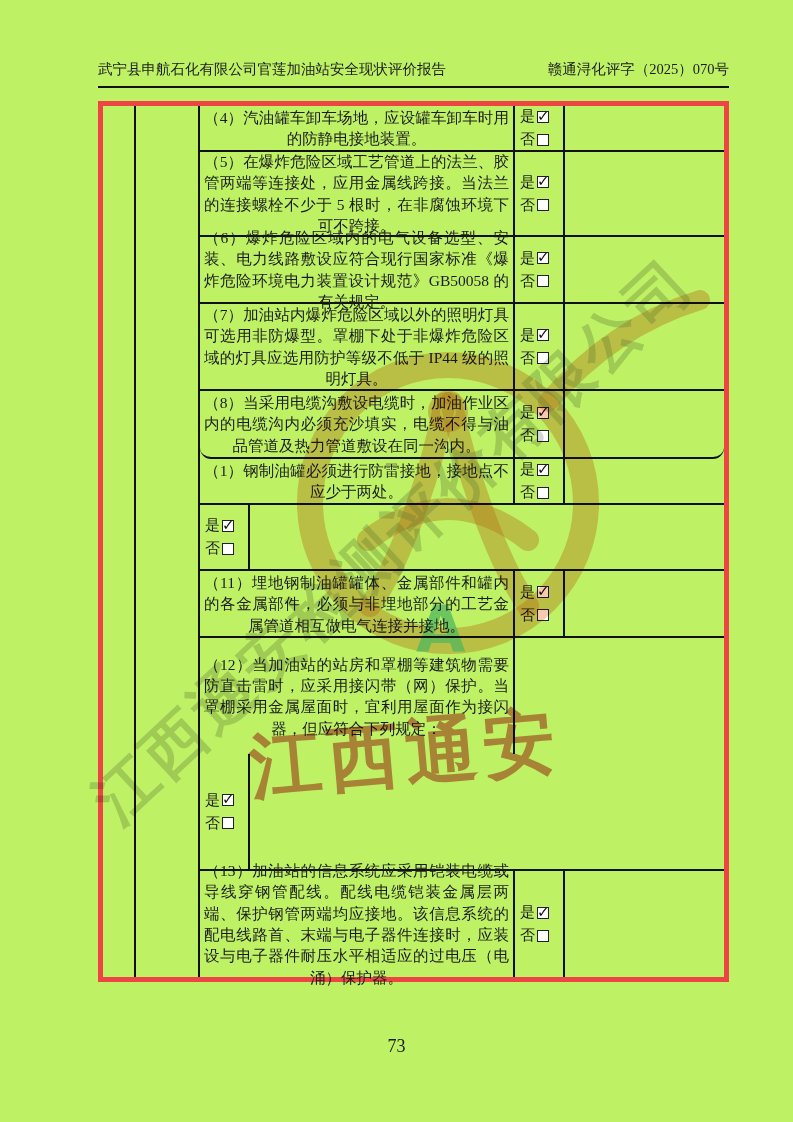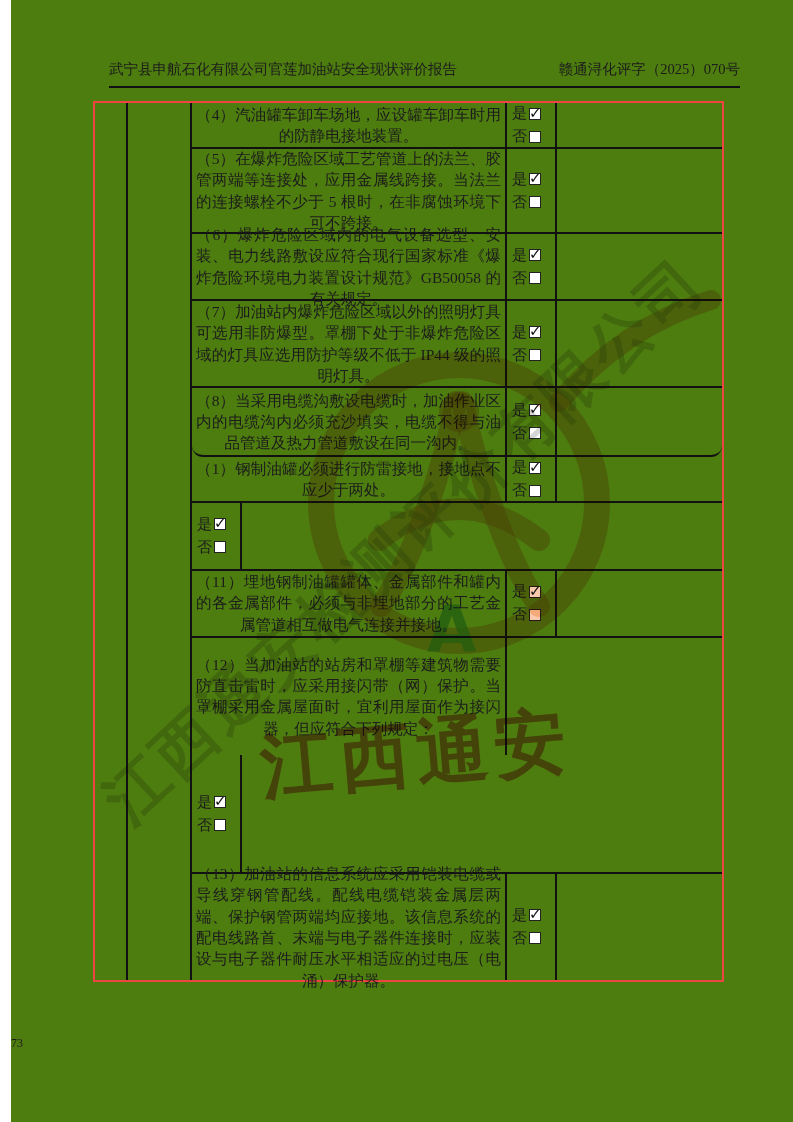--- a/index.html
+++ b/index.html
@@ -2,34 +2,34 @@
 <html><head>
 <meta charset="utf-8">
 <style>
   * { box-sizing: border-box; margin: 0; padding: 0; }
   html,body { background:#ffffff; }
   body {
     width: 793px; height: 1122px; position: relative; overflow: hidden;
     font-family: "Liberation Serif", "DejaVu Serif", serif;
     color: #1c1c1c;
   }
-  .page { position:absolute; inset:0; background:#4d7c0f;margin-left:11px; }
+  .page { position:absolute; inset:0; background:#bef264; }
 
   
   .header {
     position:absolute; left:98px; top:54px; width:631px; height:34px;
     border-bottom:2px solid #111;
     display:flex; justify-content:space-between; align-items:flex-end;
     padding-bottom:7px; font-size:14.5px; white-space:nowrap;
   }
 
   
   .table {
-    position:absolute; left:82px; top:101px; width:631px; height:881px;
-    border:2px solid #ef4444; display:flex;
+    position:absolute; left:98px; top:101px; width:631px; height:881px;
+    border:5px solid #ef4444; display:flex;
   }
   .colstrip { height:100%; border-right:2px solid #111; }
   .col1 { width:33px; }
   .col2 { width:64px; }
   .rows { flex:1; display:flex; flex-direction:column; }
   .row { display:flex; border-bottom:2px solid #111; width:100%; }
   .row:last-child { border-bottom:none; }
   .cell { height:100%; }
   .cell.content {
     width:315px; border-right:2px solid #111;
@@ -50,21 +50,21 @@
     background:#fff;
   }
   .box .mark {
     position:absolute; left:-1px; top:-7px; font-size:15px; font-weight:bold;
     color:#111; font-family:"DejaVu Sans", sans-serif;
   }
 
   
   .footer {
     position:absolute; top:1036px; left:0; width:100%;
-    font-size:12px;
+    text-align:center; font-size:18px;
   }
 
   
   .watermark {
     position:absolute; inset:0; pointer-events:none;
     mix-blend-mode:multiply;
   }
   .wm-gray  { font-size:62px; font-weight:bold; letter-spacing:4px; }
   .wm-red   { font-size:72px; font-weight:bold; letter-spacing:6px; }
   .wm-blue  { font-size:64px; font-weight:bold; font-family:"DejaVu Sans", sans-serif; }

